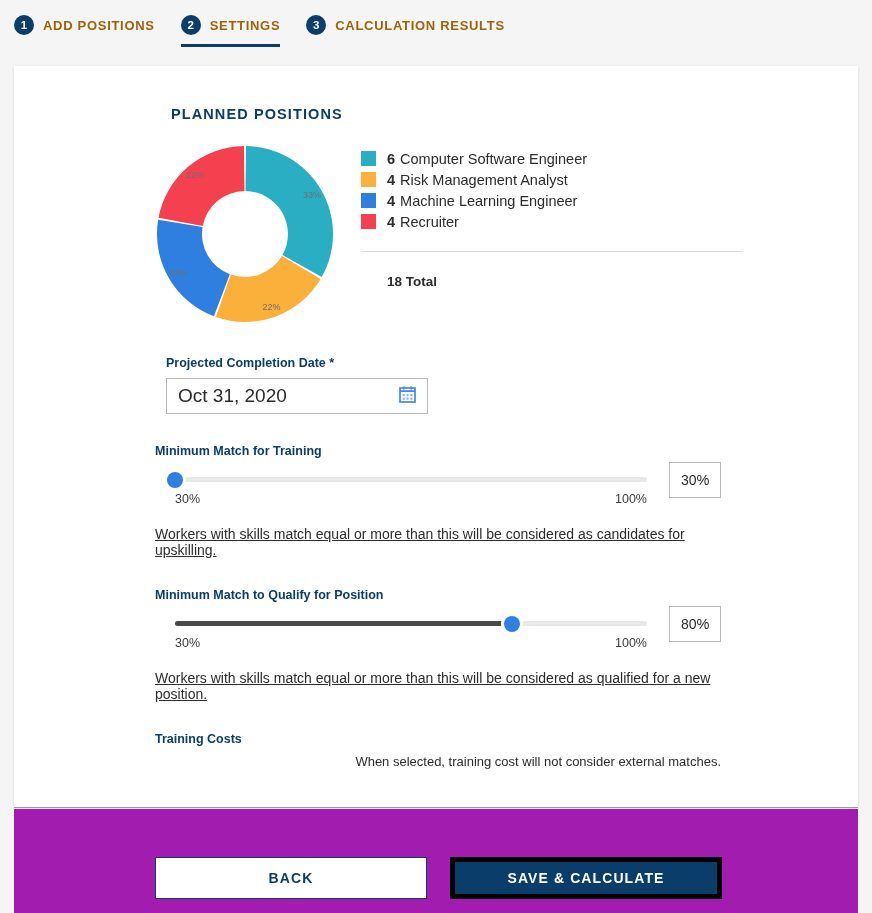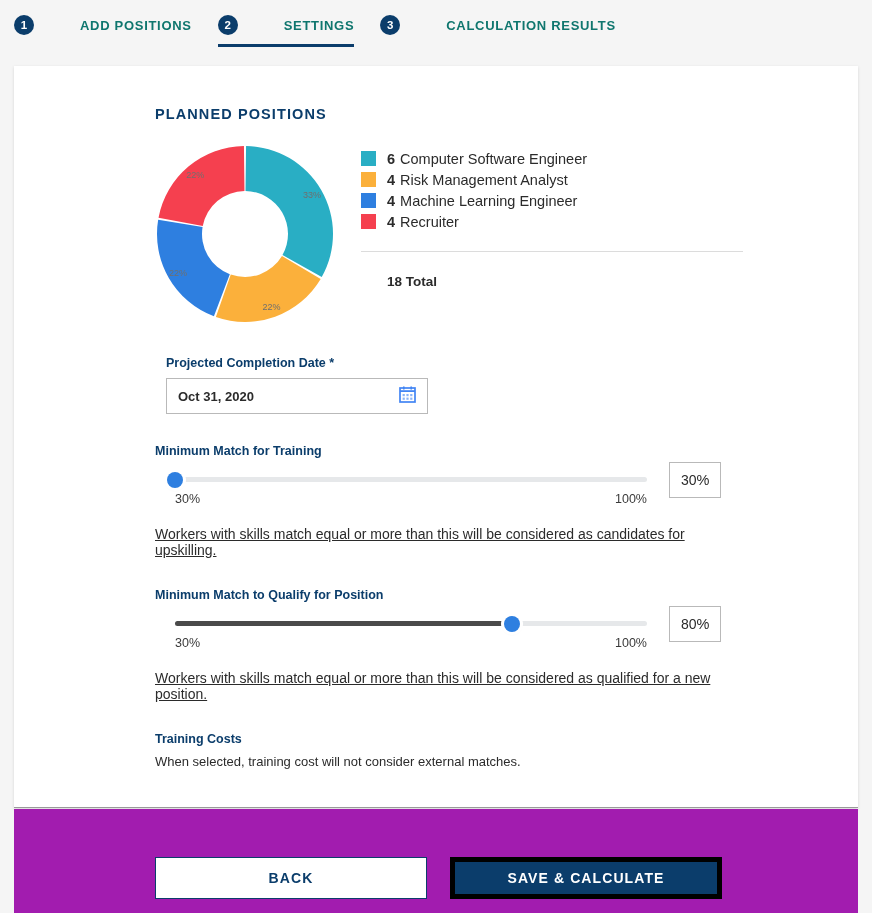--- a/index.html
+++ b/index.html
@@ -44,22 +44,21 @@
     display: flex;
     align-items: center;
     justify-content: center;
     flex: none;
     margin-right: 9px;
   }
   .step-label {
     font-size: 13px;
     font-weight: bold;
     letter-spacing: 0.7px;
-    color: #0f766e;
-    margin-left: 37px;
+    color: #a16207;
   }
   .step.active .step-underline {
     position: absolute;
     left: 0;
     right: 0;
     bottom: 3px;
     height: 3px;
     background: #0b3d6b;
   }
 
@@ -77,21 +76,21 @@
   }
   .card-inner {
     padding: 40px 0 0 141px;
   }
 
   .section-title {
     font-size: 14.5px;
     font-weight: bold;
     letter-spacing: 1.1px;
     color: #0b3d6b;
-    margin: 0 0 22px 0;
+    margin: 0 0 22px 16px;
   }
 
   
   .chart-row {
     display: flex;
     align-items: flex-start;
   }
   .donut-wrap {
     width: 180px;
     height: 180px;
@@ -155,24 +154,23 @@
     border: 1px solid #b9b9b9;
     box-sizing: border-box;
     display: flex;
     align-items: center;
     padding: 0 11px;
     margin-left: 11px;
     background: #fff;
   }
   .date-label-offset { margin-left: 11px; }
   .date-value {
-    font-size: 13px;
+    font-size: 19px;
     color: #2b2b2b;
     flex: 1;
-    font-weight: bold;
   }
   .cal-icon { flex: none; display: block; }
 
   
   .slider-group { margin-top: 30px; }
   .slider-row {
     display: flex;
     align-items: flex-start;
     margin-top: 13px;
   }
@@ -257,20 +255,21 @@
   }
   .cb-label {
     font-size: 14.5px;
     color: #2b2b2b;
     margin-left: 17px;
   }
   .cb-help {
     font-size: 13px;
     color: #2b2b2b;
     margin-top: 8px;
+    text-align: right;
   }
 
   
   .footer {
     position: absolute;
     left: 14px;
     top: 809px;
     width: 844px;
     height: 132px;
     background: #a21caf;

